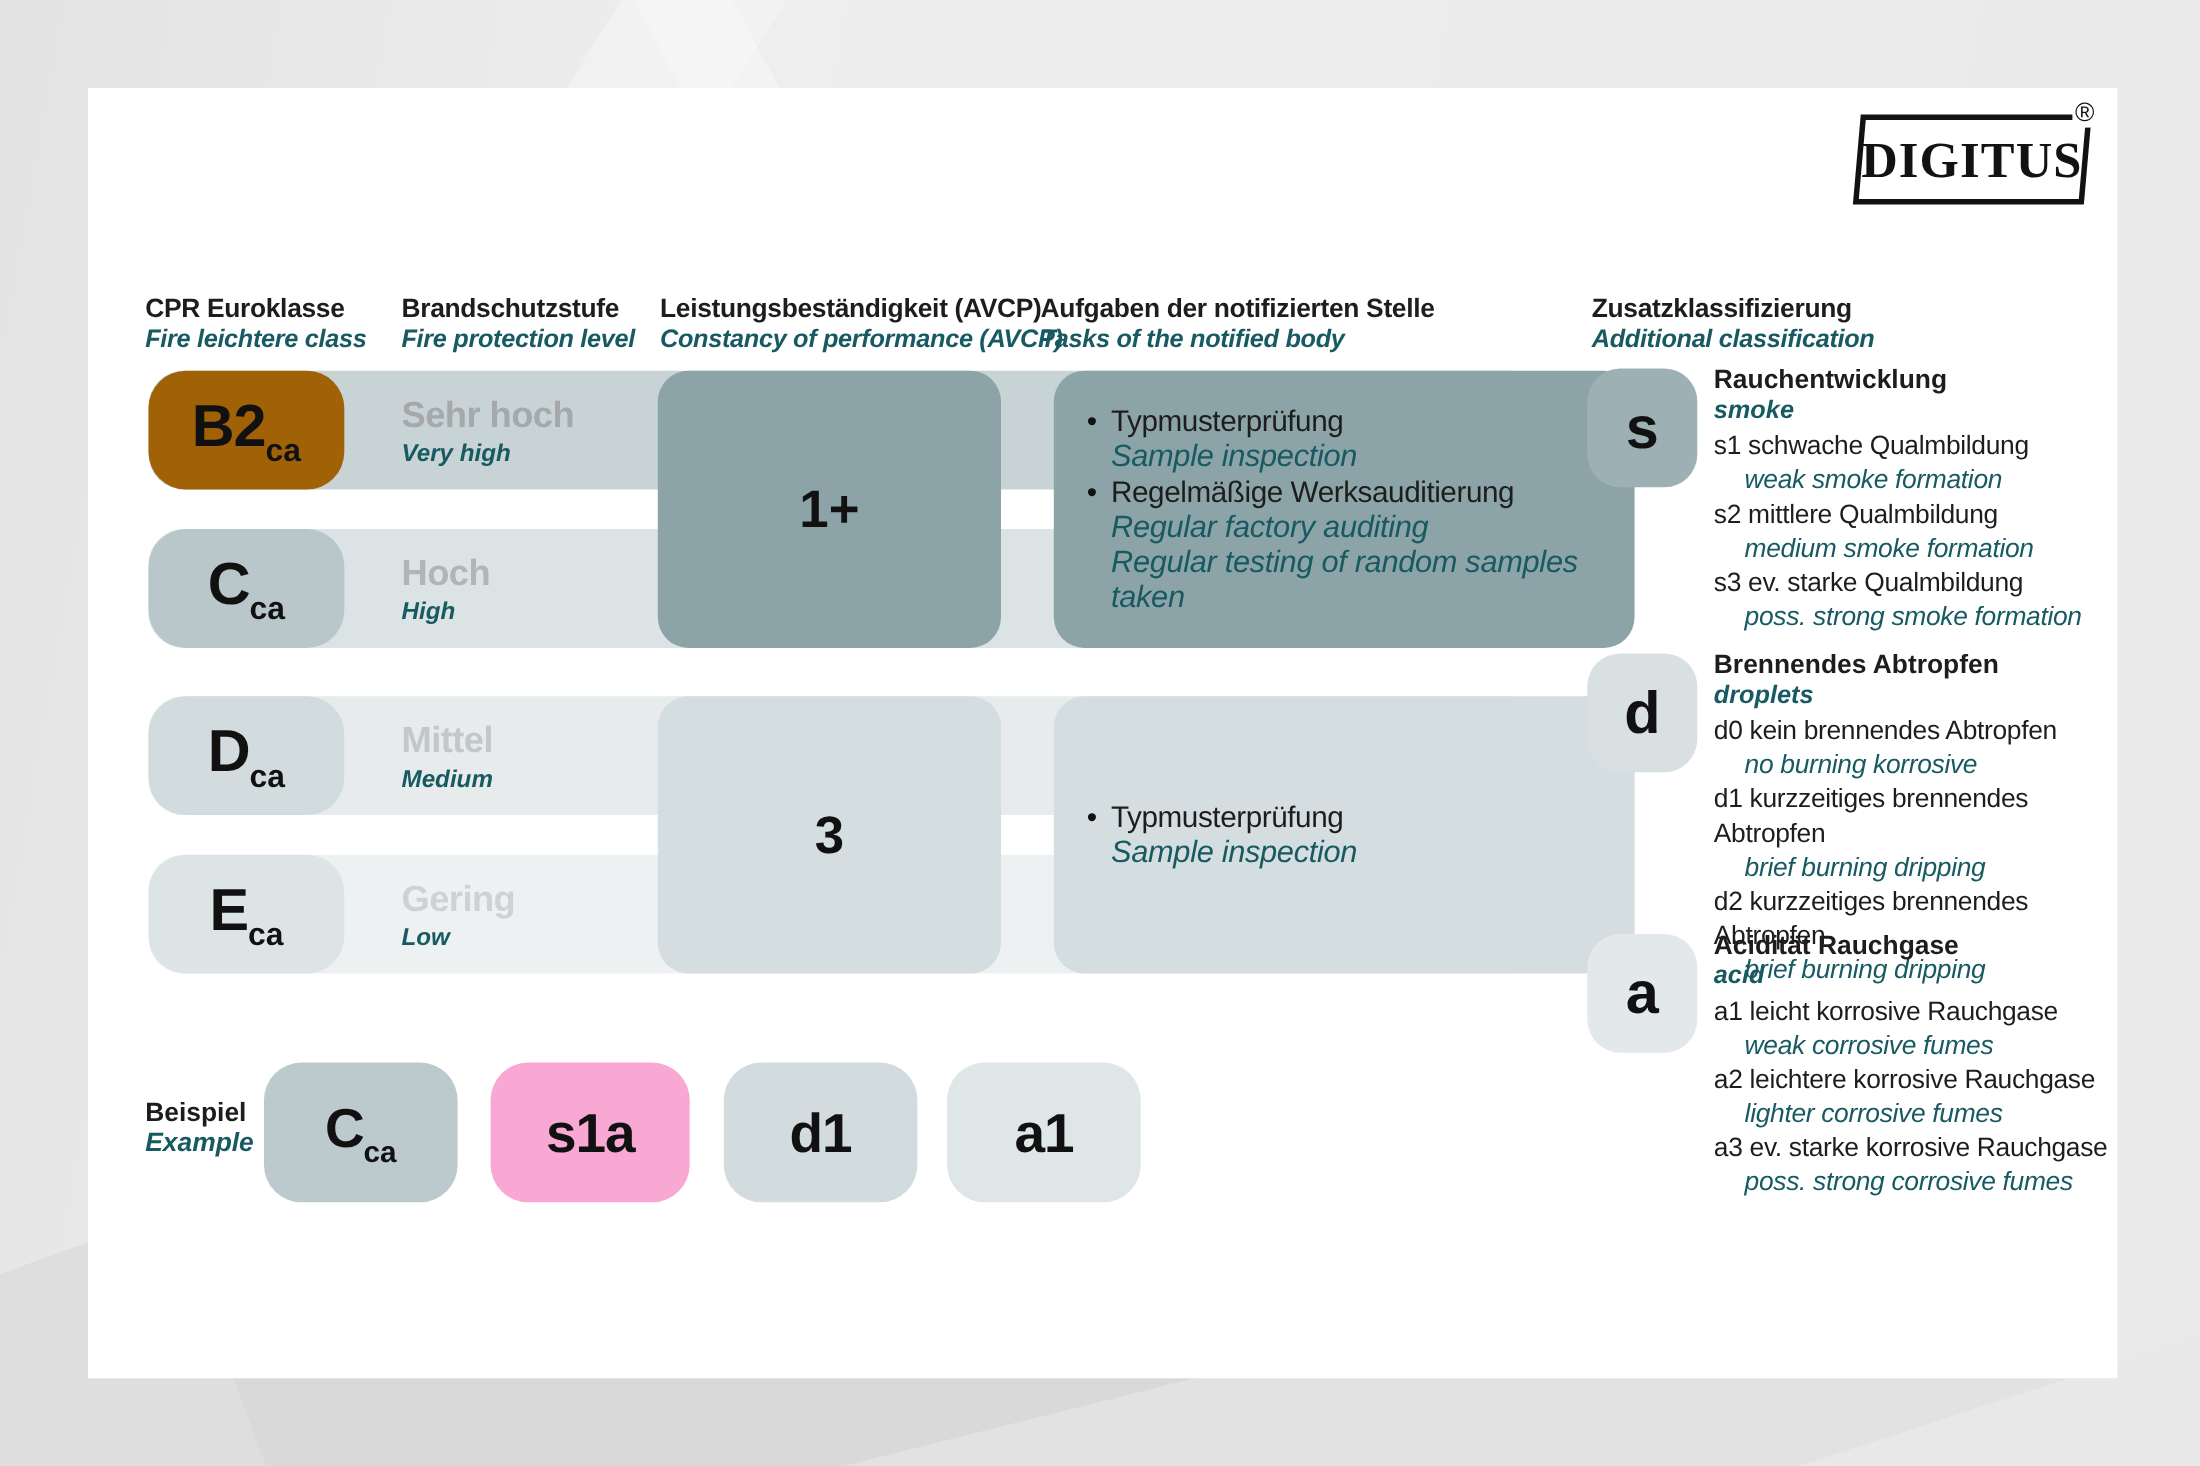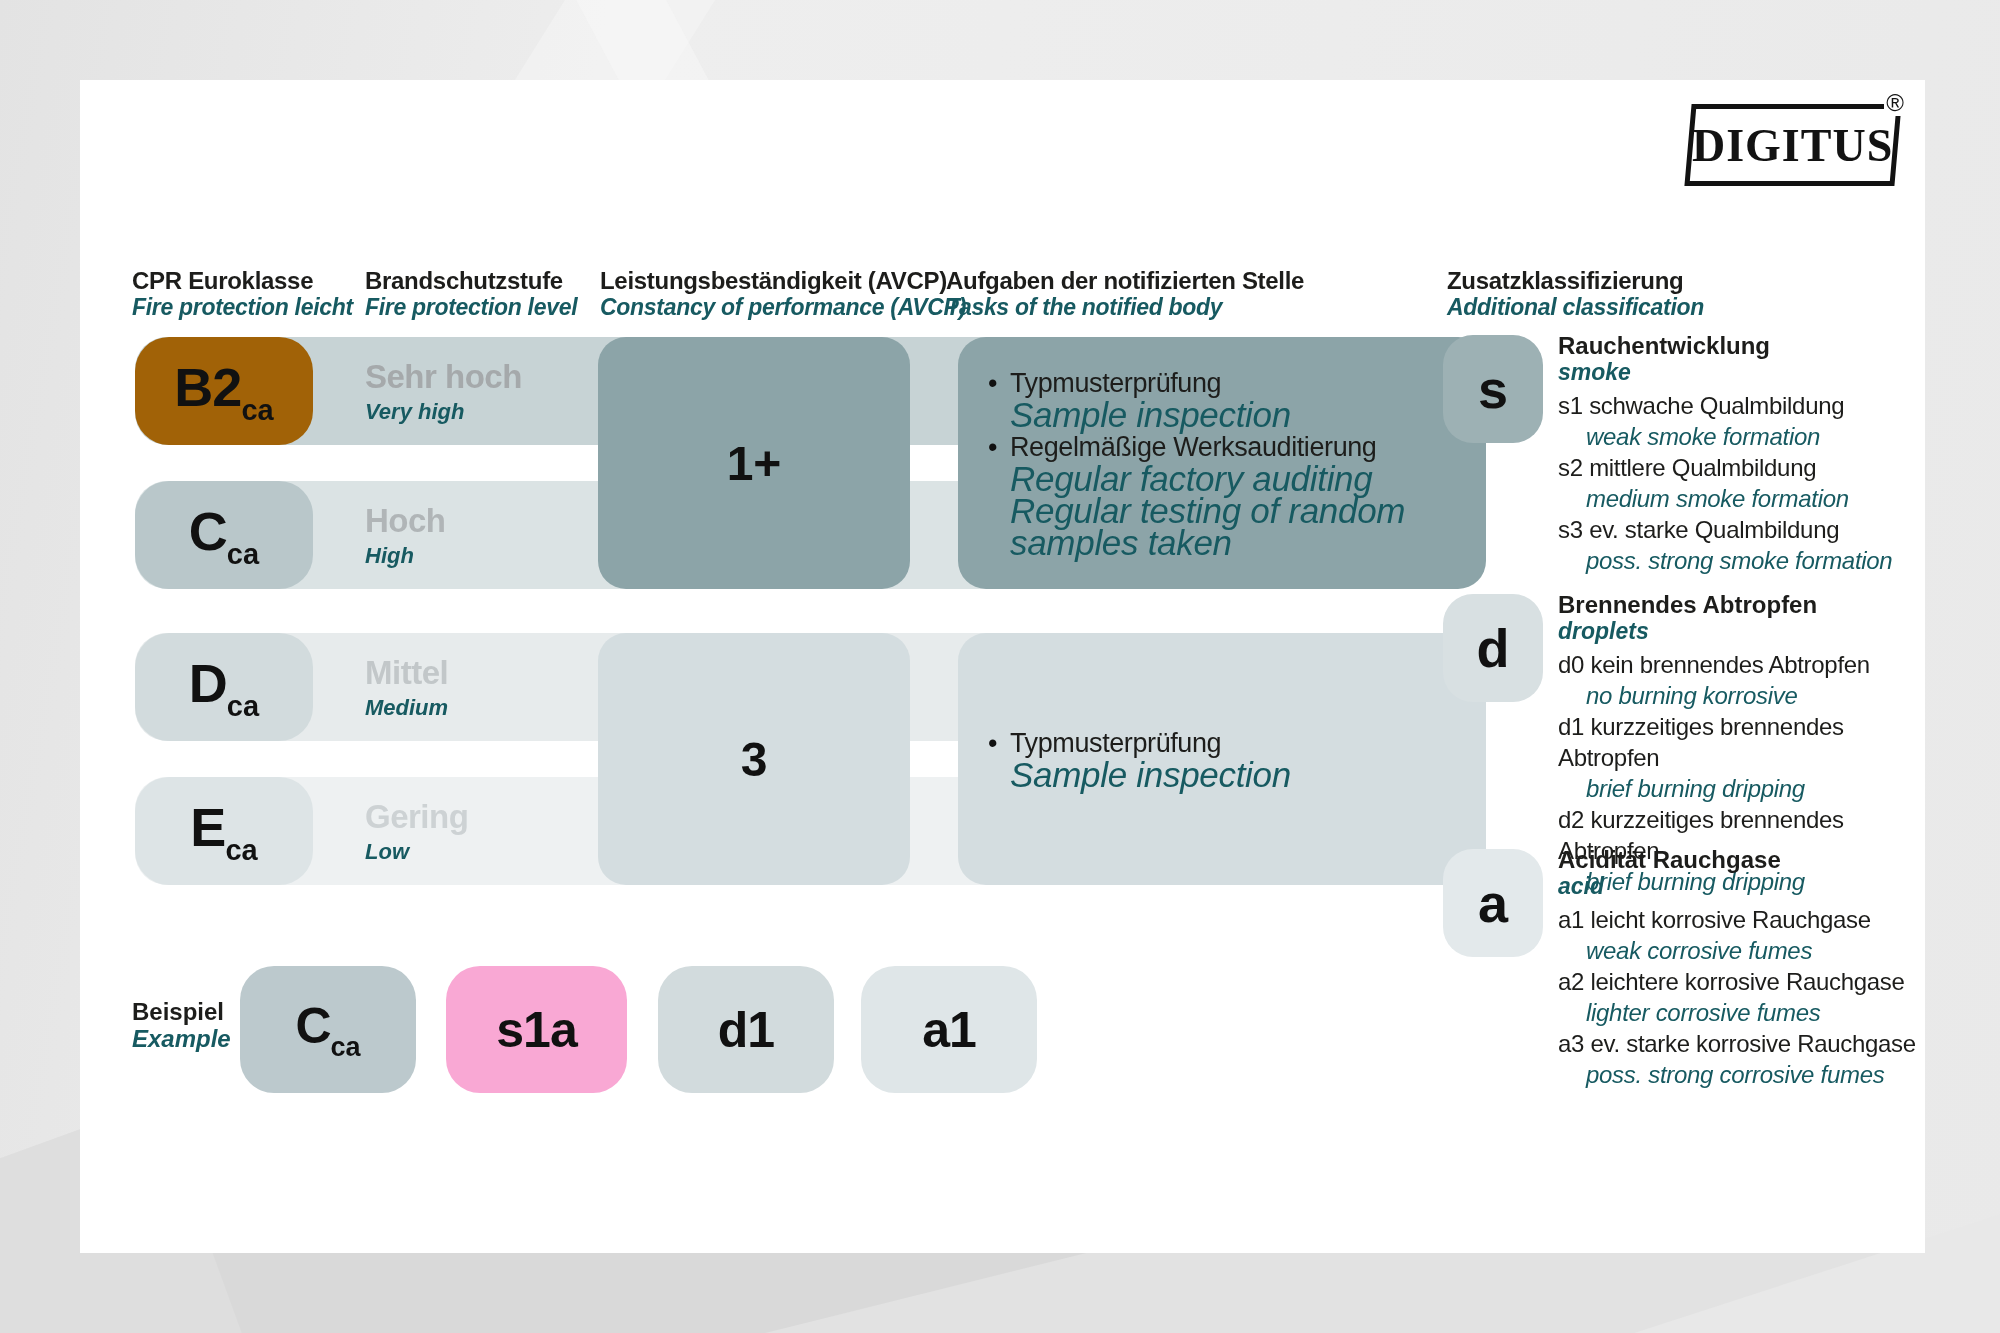--- a/index.html
+++ b/index.html
@@ -75,21 +75,21 @@
   .avcp-box.g2{top:553px;background:#d4dde0;}
   .avcp-box .num{font-size:48px;font-weight:700;color:#111;}
 
   .tasks-box{position:absolute;left:878px;width:528px;height:252px;border-radius:28px;
     display:flex;flex-direction:column;justify-content:center;padding:0 8px;box-sizing:border-box;}
   .tasks-box.g1{top:257px;background:#8ca4a8;}
   .tasks-box.g2{top:553px;background:#d4dde0;}
   .task .de{font-size:27px;color:#1d1d1b;line-height:32px;letter-spacing:-.4px;
     padding-left:44px;position:relative;}
   .task .de::before{content:"•";position:absolute;left:22px;color:#111;}
-  .task .en{font-size:35px;font-style:italic;color:#175a61;line-height:32px;
+  .task .en{font-size:28px;font-style:italic;color:#175a61;line-height:32px;
     padding-left:44px;letter-spacing:-.3px;}
 
   
   .addl-badge{position:absolute;left:1363px;width:100px;height:108px;border-radius:30px;
     display:flex;align-items:center;justify-content:center;font-size:54px;font-weight:700;color:#111;}
   .addl-badge.s1{top:255px;background:#9db1b4;}
   .addl-badge.s2{top:514px;background:#d8e0e2;}
   .addl-badge.s3{top:769px;background:#e3e9eb;}
 
   .addl-text{position:absolute;left:1478px;width:370px;}
@@ -129,21 +129,21 @@
 
   <div class="logo">
     <div class="logo-frame">
       <span class="logo-text">DIGITUS</span>
     </div>
     <span class="logo-reg">®</span>
   </div>
 
   <div class="colhead ch1">
     <div class="de">CPR Euroklasse</div>
-    <div class="en">Fire protection leicht</div>
+    <div class="en">Fire leichtere class</div>
   </div>
   <div class="colhead ch2">
     <div class="de">Brandschutzstufe</div>
     <div class="en">Fire protection level</div>
   </div>
   <div class="colhead ch3">
     <div class="de">Leistungsbeständigkeit (AVCP)</div>
     <div class="en">Constancy of performance (AVCP)</div>
   </div>
   <div class="colhead ch4">

